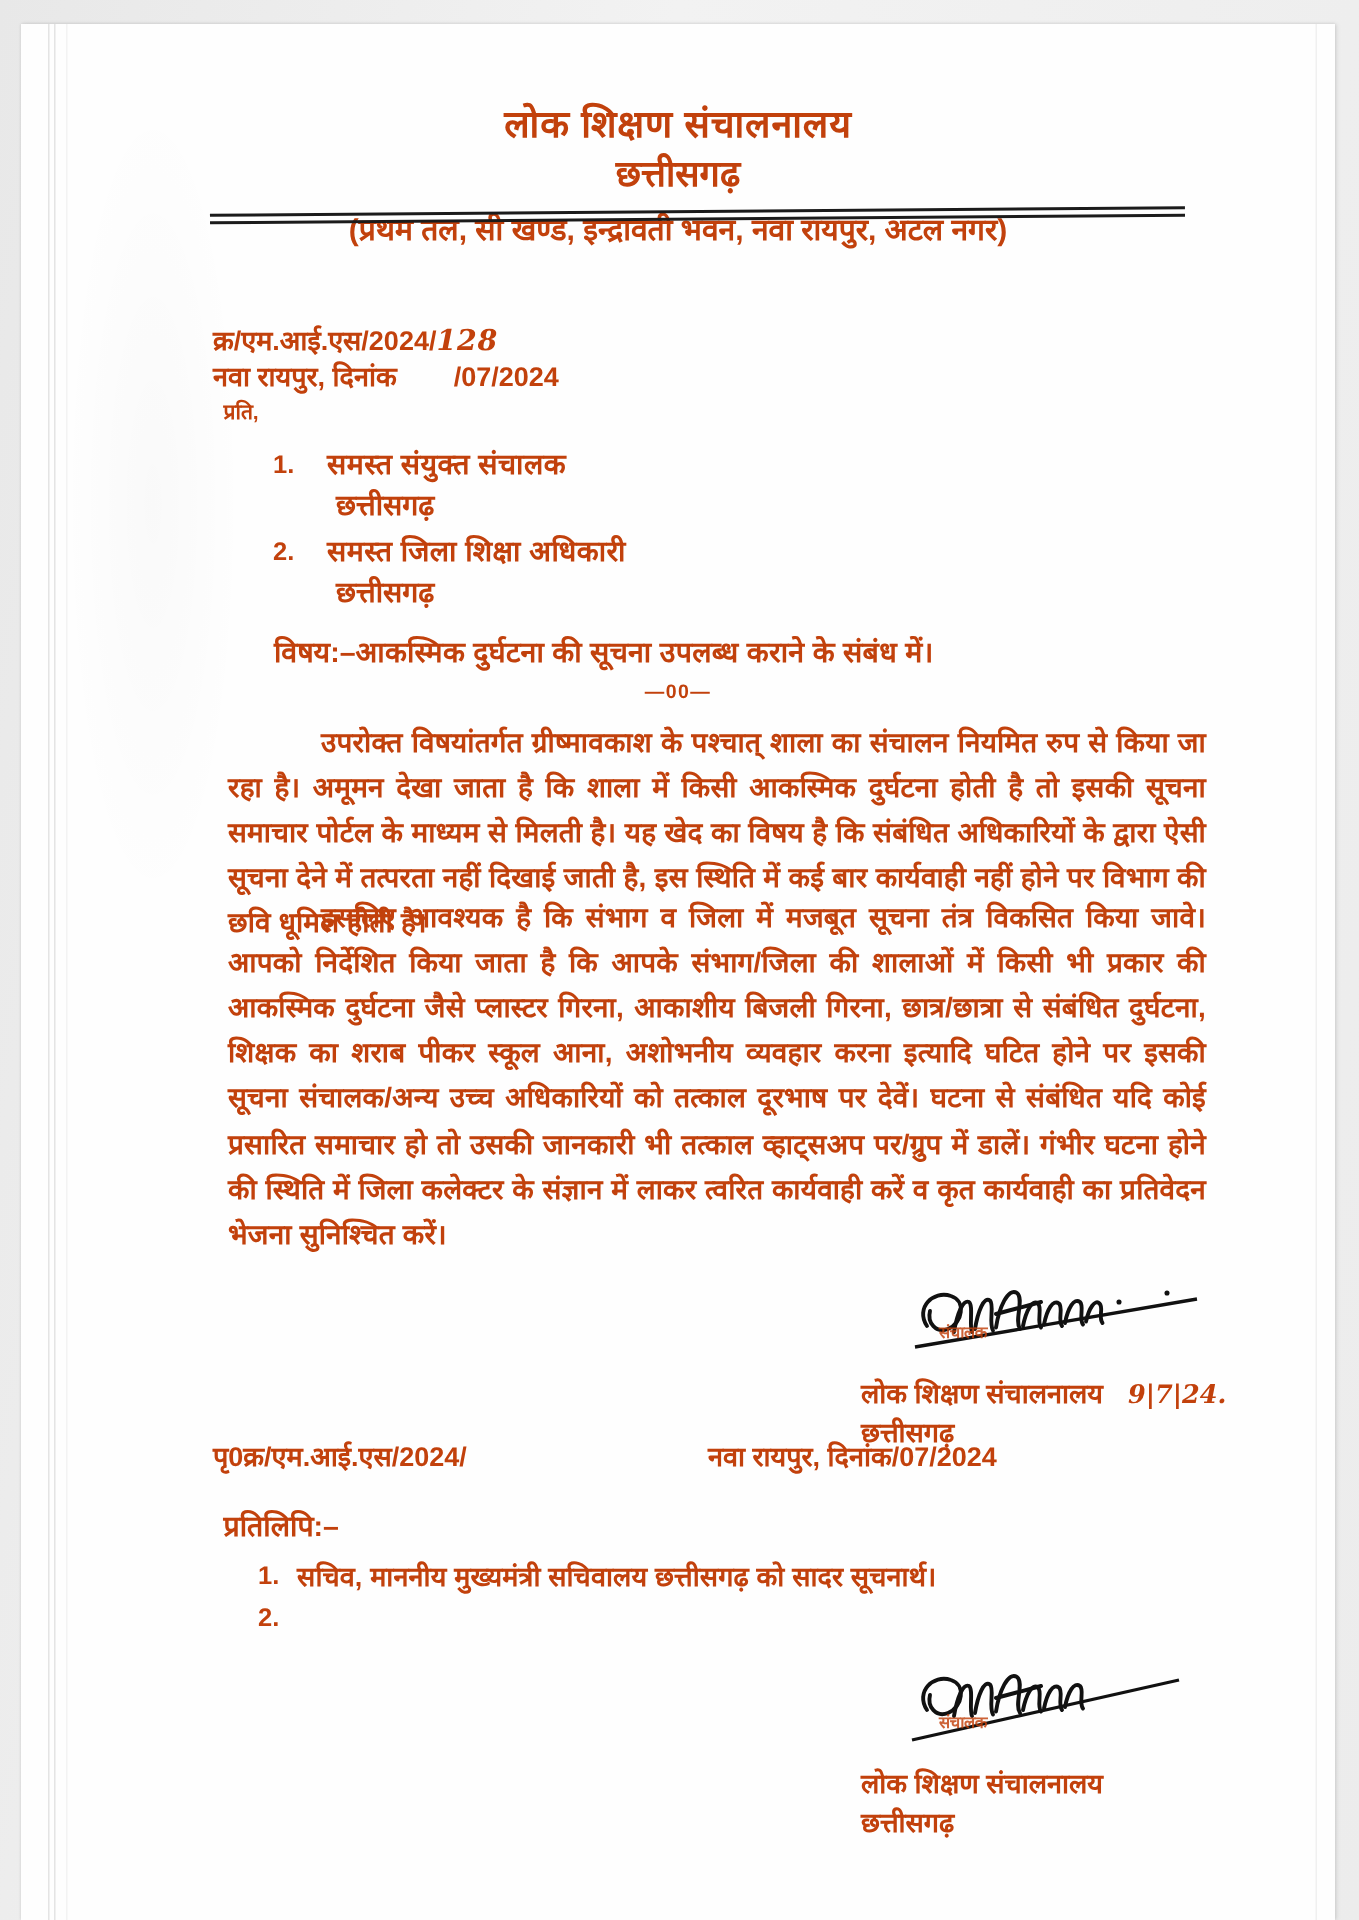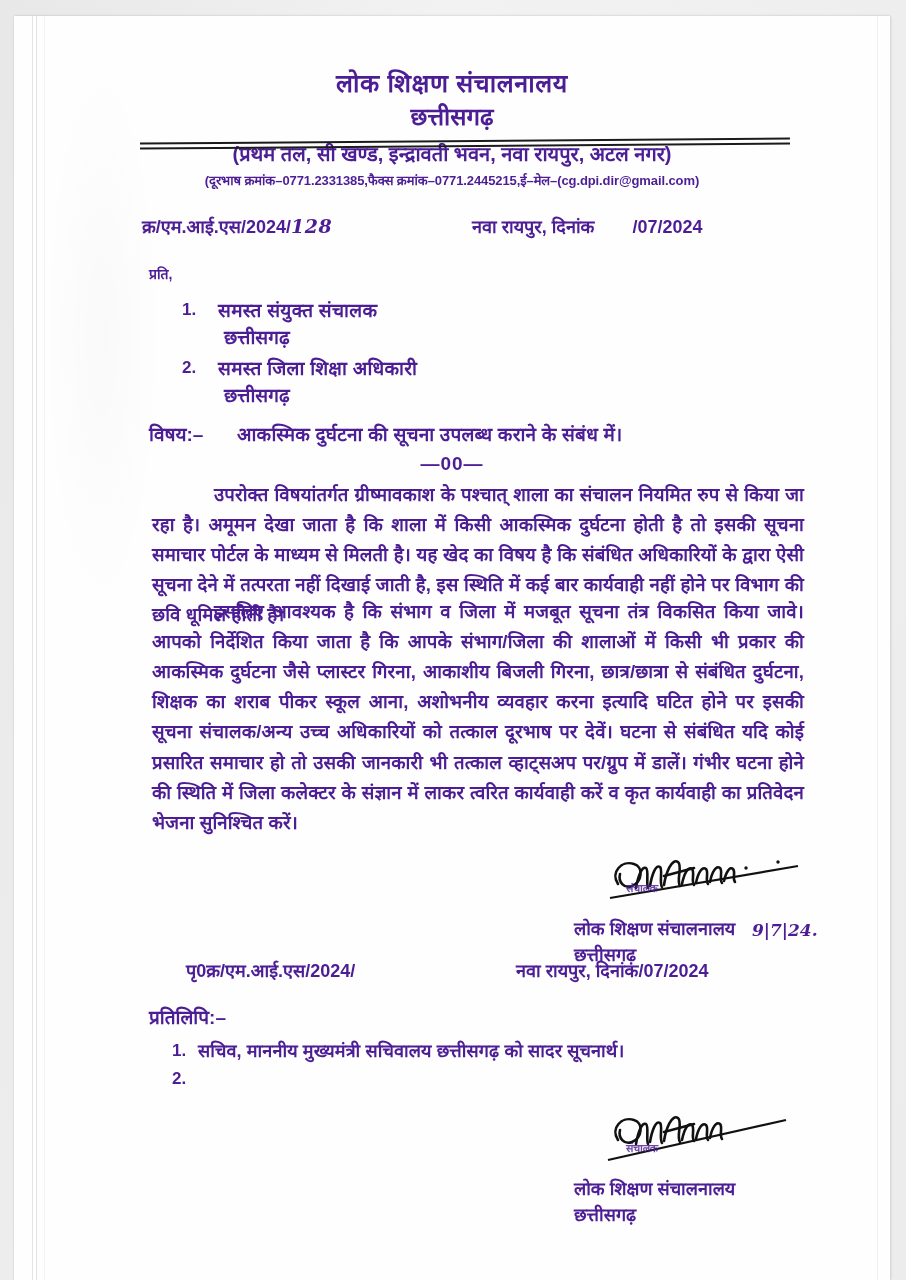--- a/index.html
+++ b/index.html
@@ -50,21 +50,21 @@
     background: radial-gradient(ellipse at center, rgba(0,0,0,0.018), rgba(0,0,0,0) 70%);
     pointer-events: none;
   }
 
   
   #doc {
     position: absolute;
     left: 0; top: 0;
     width: 876px;
     height: 1264px;
-    color: #4c1d95;
+    color: #c2410c;
   }
 
   .devan {
     font-family: "Liberation Sans", "DejaVu Sans", sans-serif;
   }
 
   
   #letterhead {
     position: absolute;
     left: 0;
@@ -117,20 +117,21 @@
   
   #ref-row {
     position: absolute;
     left: 128px;
     top: 198px;
     width: 660px;
     font-size: 18px;
     font-weight: 700;
     display: flex;
     align-items: baseline;
+    flex-direction: column;
   }
   #ref-no { width: 330px; white-space: nowrap; }
   .hand {
     font-family: "DejaVu Serif", serif;
     font-weight: 700;
     font-style: italic;
     font-size: 19px;
     letter-spacing: 0.5px;
   }
   #place-date { white-space: nowrap; }
@@ -168,29 +169,29 @@
   
   #subject-row {
     position: absolute;
     left: 135px;
     top: 405px;
     width: 700px;
     font-size: 19px;
     font-weight: 700;
     display: flex;
   }
-  #subject-label { flex: 0 0 88px; }
+  #subject-label { flex: 0 0 88px; text-align: right; }
   #subject-text { letter-spacing: 0.2px; }
   #separator {
     position: absolute;
     left: 0;
     top: 437px;
     width: 876px;
     text-align: center;
-    font-size: 19px;
+    font-size: 13px;
     font-weight: 700;
     letter-spacing: 1px;
   }
 
   
   .para {
     position: absolute;
     left: 138px;
     width: 652px;
     font-size: 18.6px;
@@ -254,21 +255,20 @@
   
   #endorse-row {
     position: absolute;
     left: 128px;
     top: 942px;
     width: 660px;
     font-size: 18px;
     font-weight: 700;
     display: flex;
     align-items: flex-start;
-    margin-left: 44px;
   }
   #endorse-no { width: 330px; white-space: nowrap; }
 
   #copy-label {
     position: absolute;
     left: 135px;
     top: 988px;
     font-size: 19px;
     font-weight: 700;
   }
@@ -302,21 +302,20 @@
     <div class="streak s3"></div>
     <div class="streak s4"></div>
     <div class="scan-tint"></div>
 
     <div id="doc">
 
       <div id="letterhead">
         <div id="org-name" class="devan">लोक शिक्षण संचालनालय</div>
         <div id="org-state" class="devan">छत्तीसगढ़</div>
         <div id="org-address" class="devan">(प्रथम तल, सी खण्ड, इन्द्रावती भवन, नवा रायपुर, अटल नगर)</div>
-        <div id="org-contact" class="devan">(दूरभाष क्रमांक–0771.2331385,फैक्स क्रमांक–0771.2445215,ई–मेल–(cg.dpi.dir@gmail.com)</div>
       </div>
       <div id="header-rule">
         <div class="r1"></div>
         <div class="r2"></div>
       </div>
 
       <div id="ref-row">
         <div id="ref-no" class="devan">
           <span>क्र/एम.आई.एस/2024/</span><span class="hand">128</span>
         </div>

